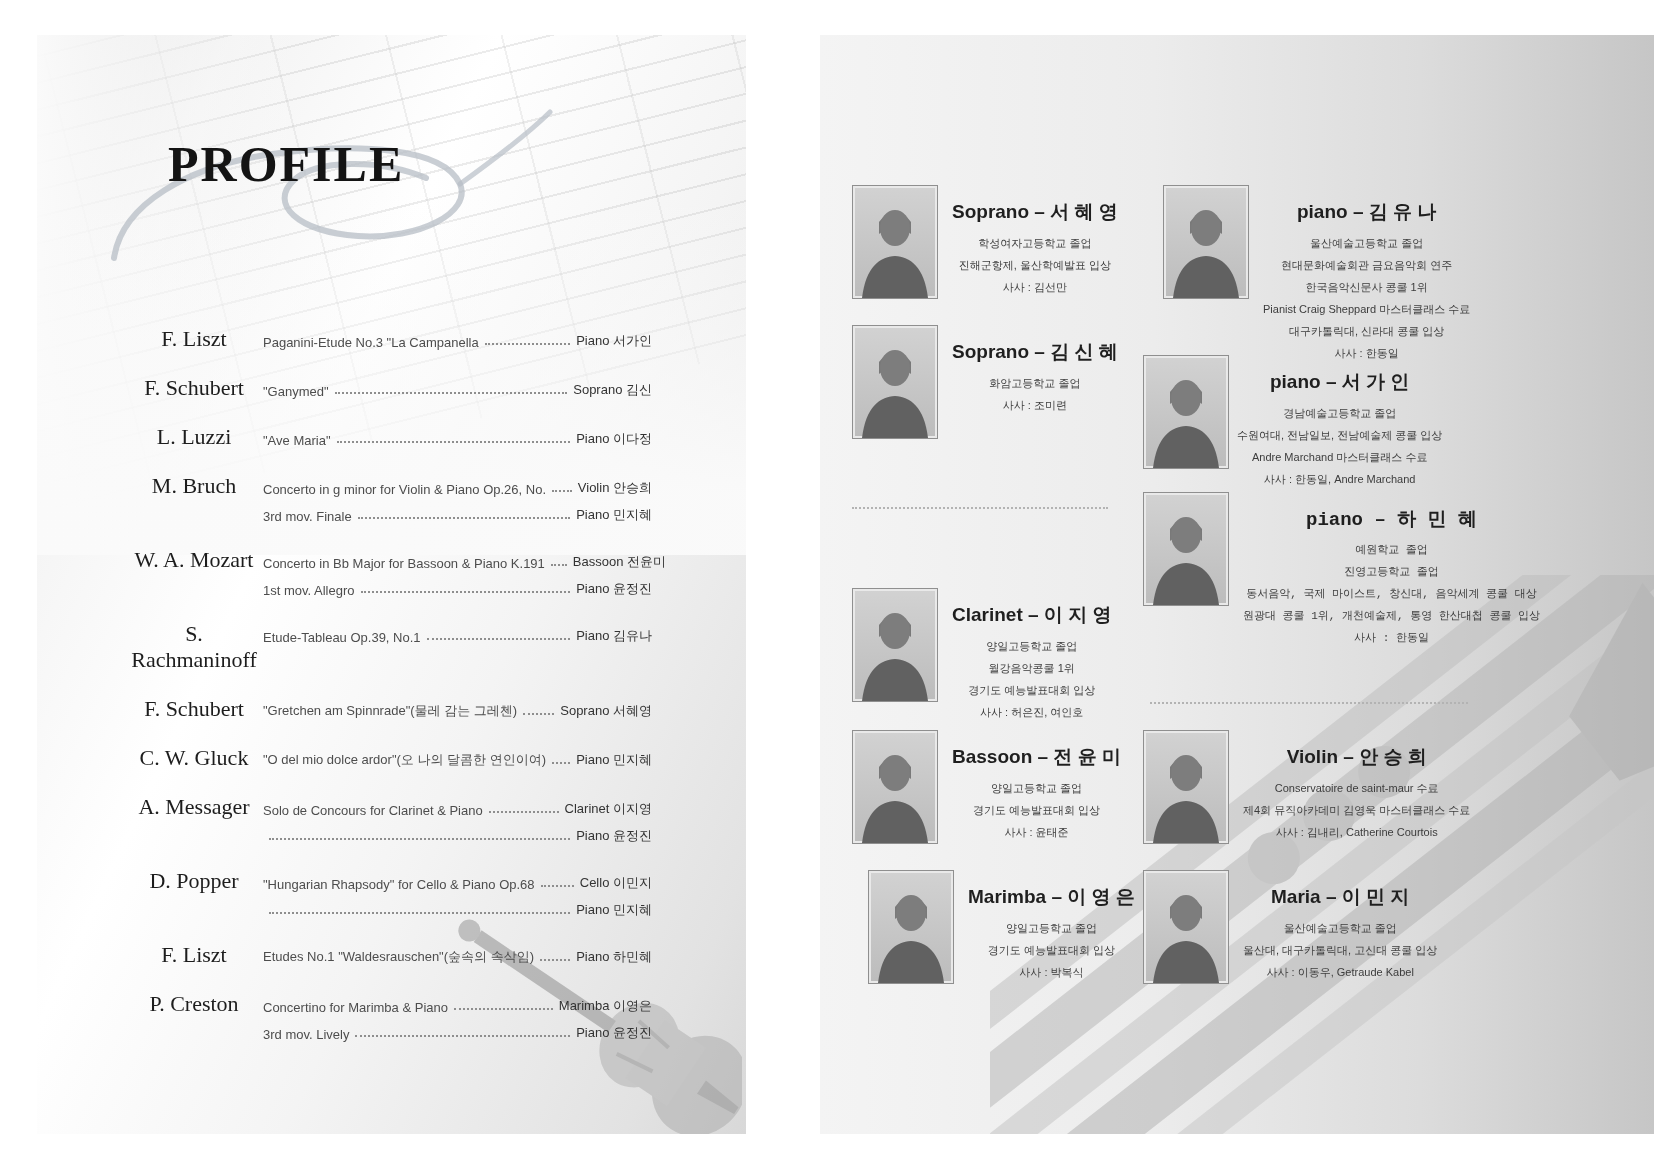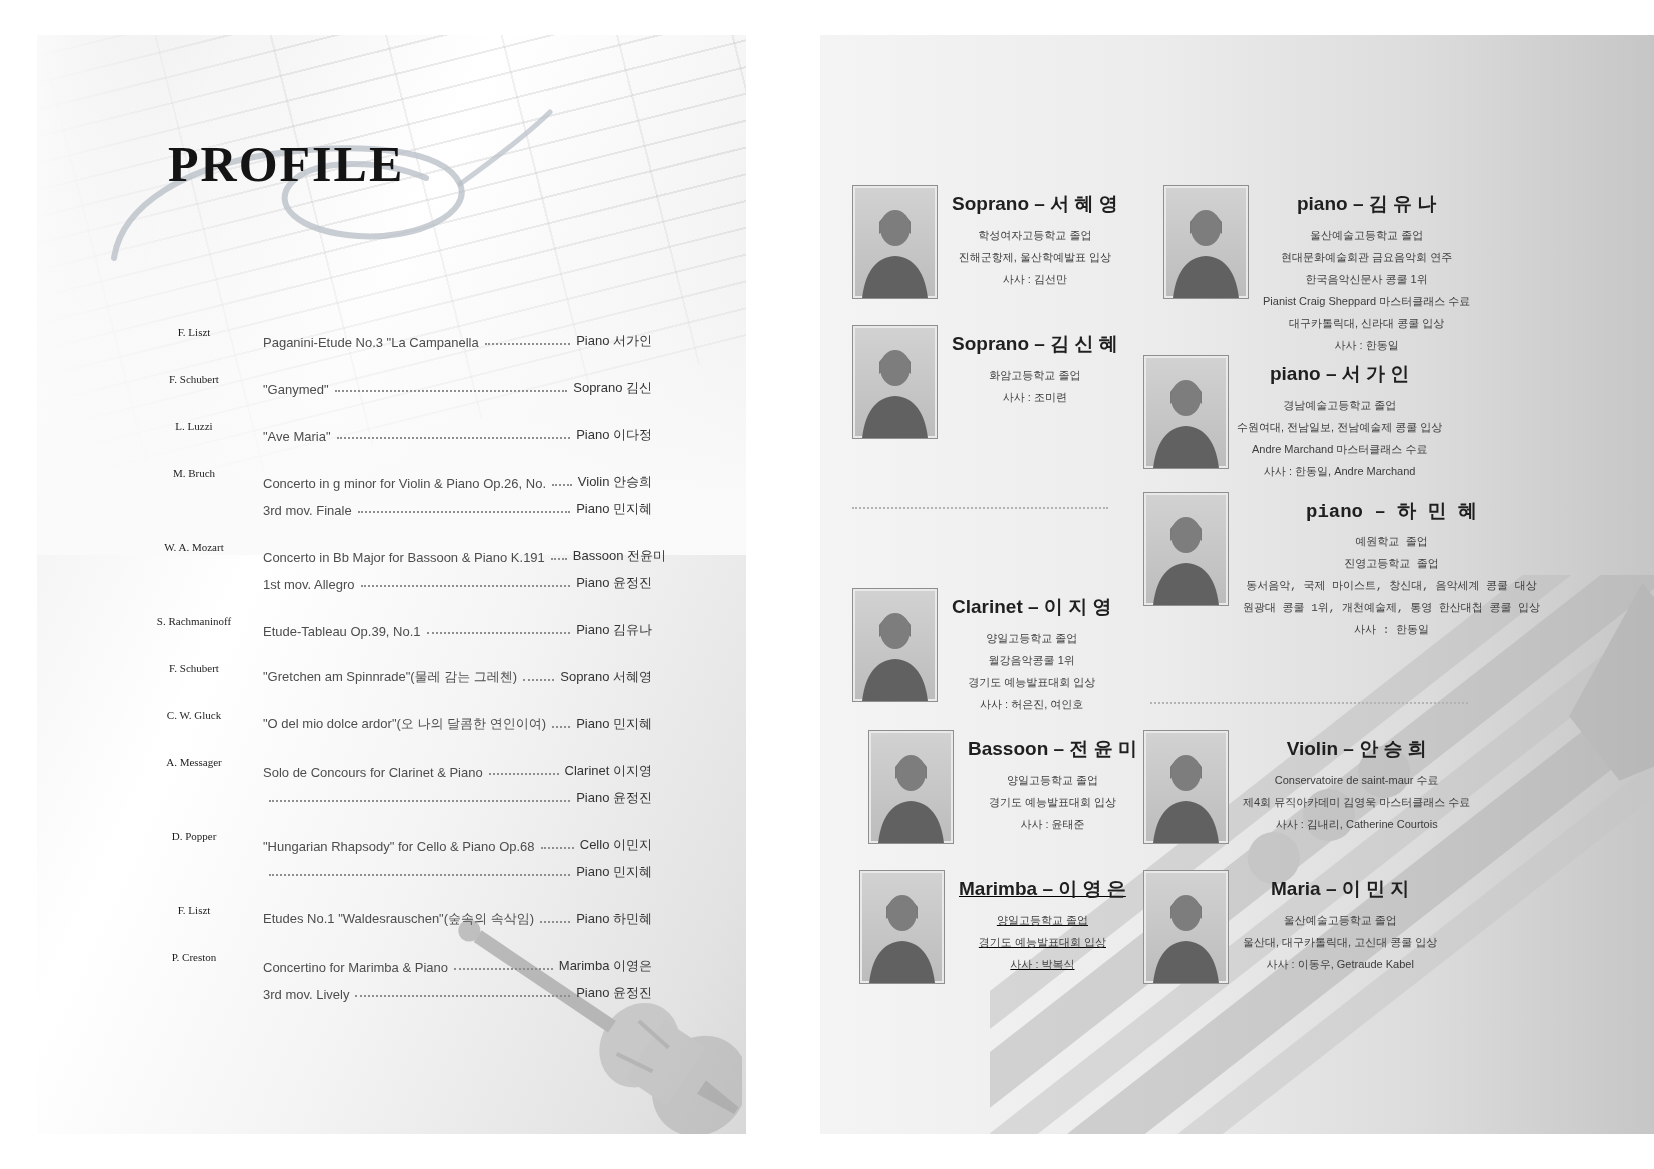--- a/index.html
+++ b/index.html
@@ -31,42 +31,42 @@
   .page-title {
     position:absolute; left:131px; top:100px; z-index:3;
     font-family:"Liberation Serif", serif; font-size:50px; font-weight:600;
     letter-spacing:2px; color:#141414;
   }
   .deco-violin { position:absolute; left:235px; top:745px; z-index:1; }
   .program-list { position:absolute; left:88px; top:288px; width:527px; z-index:3; }
   .prog-row { display:flex; margin-bottom:20px; }
   .prog-composer {
     width:138px; flex:0 0 138px; font-family:"Liberation Serif", serif;
-    font-size:11px; color:#1d1d1d; padding-top:3px;
+    font-size:22px; color:#1d1d1d; padding-top:3px;
   }
   .prog-lines { flex:1; min-width:0; }
   .prog-line { display:flex; align-items:flex-end; height:27px; font-size:13px; }
   .piece { white-space:nowrap; color:#4d4d4d; }
   .leader { flex:1; min-width:16px; border-bottom:2px dotted #8e8e8e; margin:0 6px 5px 6px; }
   .performer { white-space:nowrap; color:#333333; }
   
   .page-right {
     position:absolute; left:820px; top:35px; width:834px; height:1099px; overflow:hidden;
     background:linear-gradient(90deg,#f4f4f4 0%,#ececec 40%,#dcdcdc 72%,#c6c6c6 100%);
   }
   .deco-trumpets { position:absolute; left:170px; top:540px; z-index:0; }
   .profile { position:absolute; display:flex; gap:14px; z-index:2; }
   .photo {
     width:84px; height:112px; flex:0 0 84px;
     background:linear-gradient(180deg,#d2d2d2,#bcbcbc);
     border:1px solid #8f8f8f; box-shadow:inset 0 0 0 2px #e9e9e9;
   }
   .profile-info { padding-top:2px; }
   .profile-title {
-    margin:4px 0 7px 0; font-size:19px; font-weight:bold; color:#1f1f1f; white-space:nowrap;
+    margin:12px 0 7px 0; font-size:19px; font-weight:bold; color:#1f1f1f; white-space:nowrap;
   }
   .profile-line { font-size:11px; color:#3c3c3c; line-height:22px; white-space:nowrap; }
   .dotted-separator { position:absolute; height:0; border-top:2px dotted #b3b3b3; z-index:1; }
   .sep-left  { left:32px;  top:472px; width:256px; }
   .sep-right { left:330px; top:667px; width:318px; }
 </style>
 </head>
 <body>
 
 <div class="canvas">
@@ -296,34 +296,34 @@
             <path d="M9 112 C13 80 27 71 42 70 C57 71 71 80 75 112 Z" fill="#616161"></path>
           </svg></div>
         <div class="profile-info">
           <h3 class="profile-title">Clarinet – 이 지 영</h3>
           <div class="profile-line">양일고등학교 졸업</div>
           <div class="profile-line">월강음악콩쿨 1위</div>
           <div class="profile-line">경기도 예능발표대회 입상</div>
           <div class="profile-line">사사 : 허은진, 여인호</div>
         </div>
       </div>
-      <div class="profile" style="left: 48px; top: 695px;">
+      <div class="profile" style="left: 32px; top: 695px;">
         <div class="photo"><svg viewBox="0 0 84 112" width="84" height="112">
             <path d="M26 36 Q42 14 58 36 L58 48 Q42 34 26 48 Z" fill="#6b6b6b" opacity=".85"></path>
             <ellipse cx="42" cy="42" rx="15" ry="18" fill="#7d7d7d"></ellipse>
             <path d="M9 112 C13 80 27 71 42 70 C57 71 71 80 75 112 Z" fill="#616161"></path>
           </svg></div>
         <div class="profile-info">
           <h3 class="profile-title">Bassoon – 전 윤 미</h3>
           <div class="profile-line">양일고등학교 졸업</div>
           <div class="profile-line">경기도 예능발표대회 입상</div>
           <div class="profile-line">사사 : 윤태준</div>
         </div>
       </div>
-      <div class="profile" style="left: 39px; top: 835px; text-decoration: underline;">
+      <div class="profile" style="left: 48px; top: 835px;">
         <div class="photo"><svg viewBox="0 0 84 112" width="84" height="112">
             <path d="M26 36 Q42 14 58 36 L58 48 Q42 34 26 48 Z" fill="#6b6b6b" opacity=".85"></path>
             <ellipse cx="42" cy="42" rx="15" ry="18" fill="#7d7d7d"></ellipse>
             <path d="M9 112 C13 80 27 71 42 70 C57 71 71 80 75 112 Z" fill="#616161"></path>
           </svg></div>
         <div class="profile-info">
           <h3 class="profile-title">Marimba – 이 영 은</h3>
           <div class="profile-line">양일고등학교 졸업</div>
           <div class="profile-line">경기도 예능발표대회 입상</div>
           <div class="profile-line">사사 : 박복식</div>

